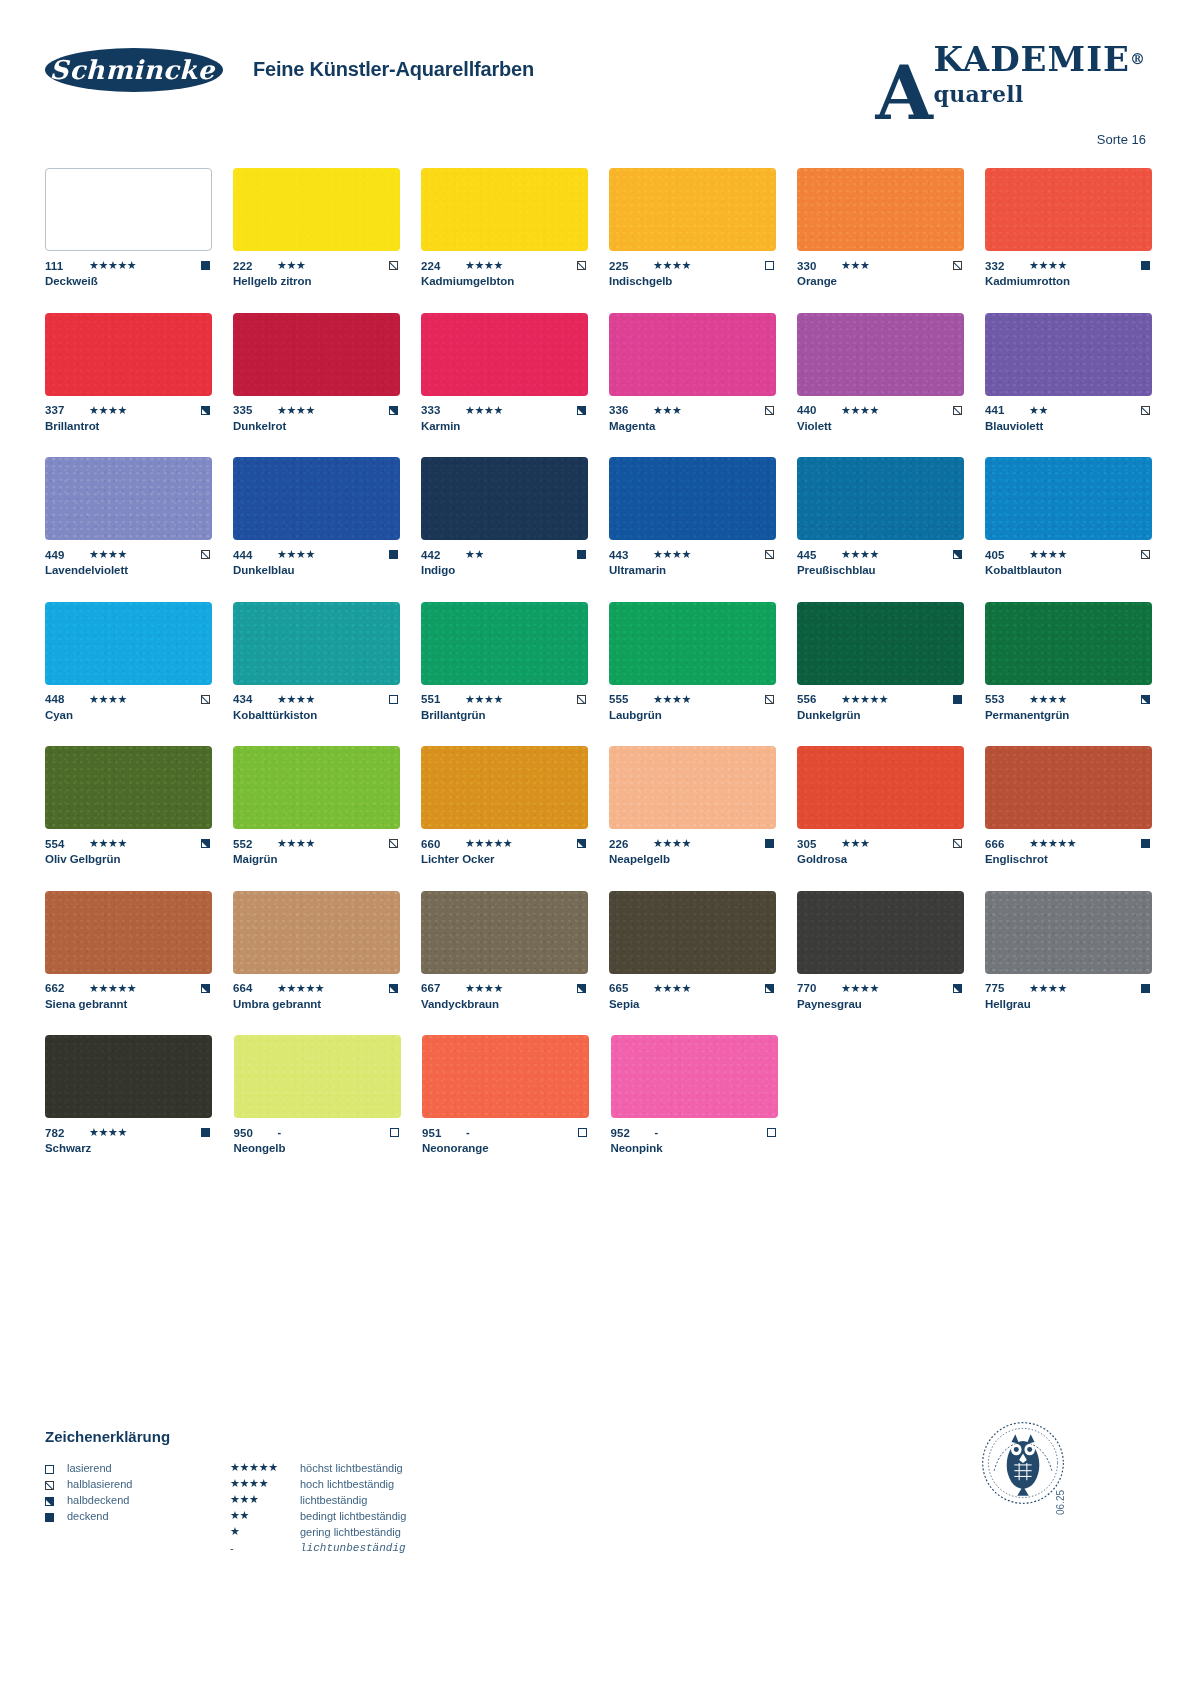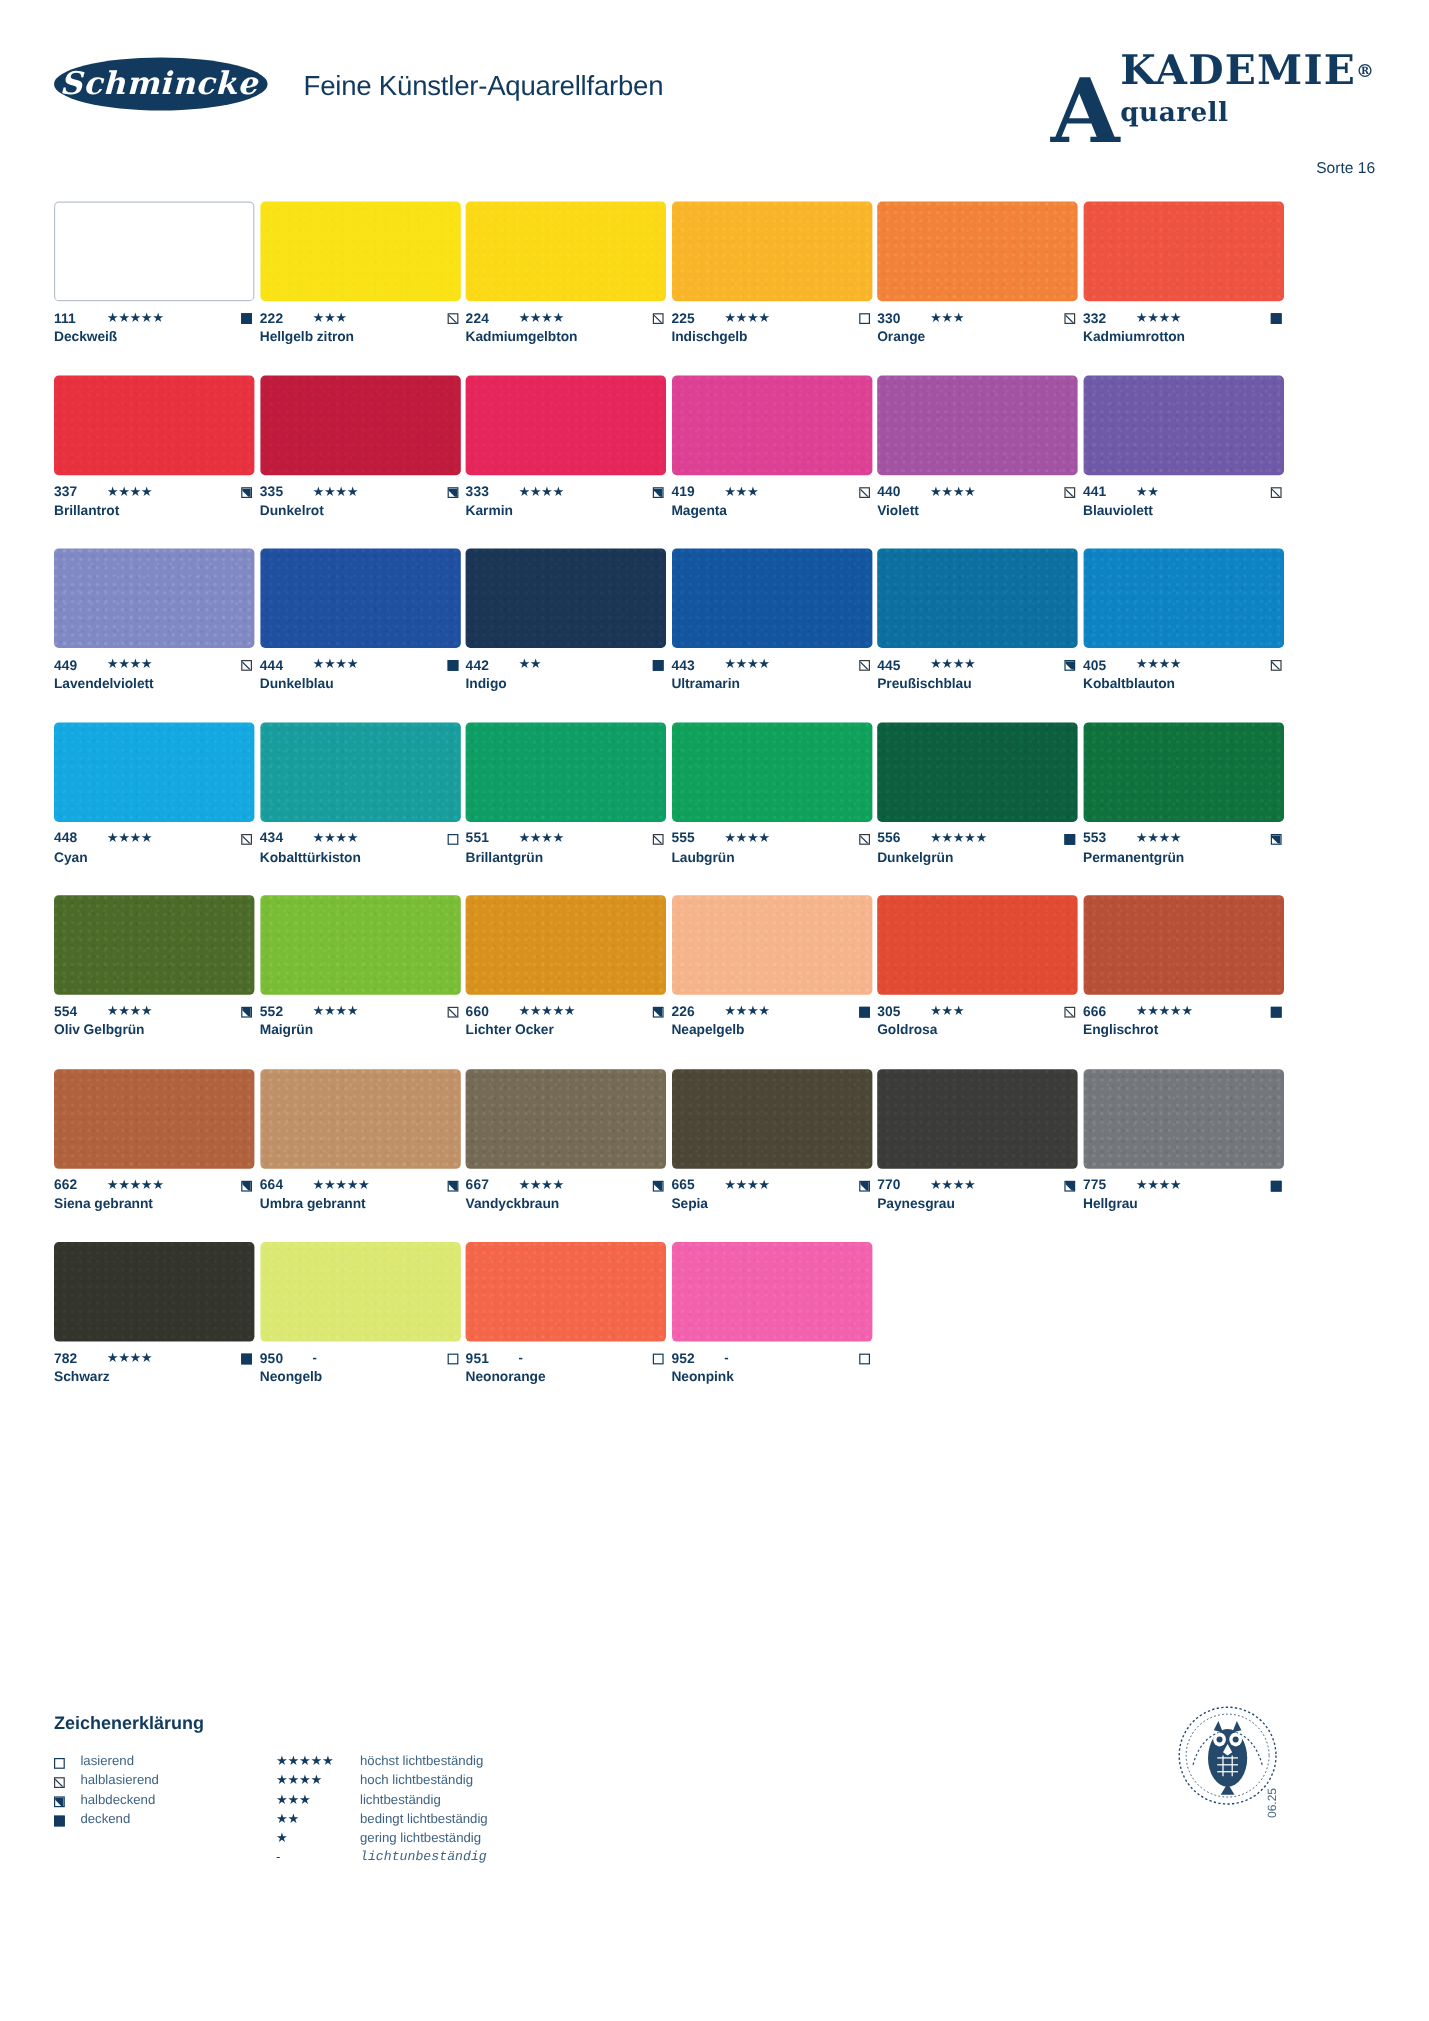--- a/index.html
+++ b/index.html
@@ -20,21 +20,21 @@
     background:#123a5f;border-radius:50%/50%;
     display:flex;align-items:center;justify-content:center;
   }
   .logo span{
     color:#ffffff;font-family:"DejaVu Serif","Liberation Serif",serif;
     font-style:italic;font-weight:700;font-size:26px;letter-spacing:.5px;
     transform:skewX(-4deg);
   }
   .header-title{
     position:absolute;left:253px;top:58px;
-    font-size:23px;font-weight:400;color:#123a5f;letter-spacing:-.2px;
+    font-size:20px;font-weight:700;color:#123a5f;letter-spacing:-.2px;
   }
   .brand{position:absolute;right:45px;top:42px;text-align:right;width:420px;}
   .brand-line1{
     font-family:"DejaVu Serif","Liberation Serif",serif;
     font-size:34px;font-weight:700;color:#123a5f;
     letter-spacing:1px;line-height:34px;white-space:nowrap;
     display:flex;align-items:flex-end;justify-content:flex-end;
   }
   .brand-bigA{
     font-family:"DejaVu Serif","Liberation Serif",serif;
@@ -48,21 +48,21 @@
     font-size:22px;font-weight:700;color:#123a5f;line-height:36px;
     letter-spacing:.3px;
   }
   .sorte{
     position:absolute;right:45px;top:132px;
     font-size:13px;color:#123a5f;font-weight:400;
   }
 
   
   .grid{position:absolute;left:45px;top:168px;width:1030px;}
-  .row{display:flex;gap:0;margin-bottom:25.5px;}
+  .row{display:flex;gap:17px;margin-bottom:25.5px;}
   .cell{width:171.5px;box-sizing:border-box;padding-right:4px;}
   .swatch{
     width:167px;height:83px;border-radius:4px;
     position:relative;overflow:hidden;
   }
   .swatch.empty{border:1px solid #b9c3cc;background:#fff;box-sizing:border-box;}
   .swatch .grain{
     position:absolute;inset:0;
     background-image:
       radial-gradient(circle at 20% 30%, rgba(255,255,255,.13) 0 1.2px, transparent 1.6px),
@@ -266,21 +266,21 @@
               <span class="ob halbdeckend"></span>
             </span>
           </div>
           <div class="cname">Karmin</div>
         </div>
         <div class="cell">
           <div class="swatch" style="background: rgb(221, 65, 147);">
             <div class="grain"></div>
           </div>
           <div class="meta">
-            <span class="code">419</span>
+            <span class="code">336</span>
             <span class="stars">★★★</span>
             <span class="opac">
               <span class="ob halblasierend"></span>
             </span>
           </div>
           <div class="cname">Magenta</div>
         </div>
         <div class="cell">
           <div class="swatch" style="background: rgb(162, 84, 163);">
             <div class="grain"></div>

